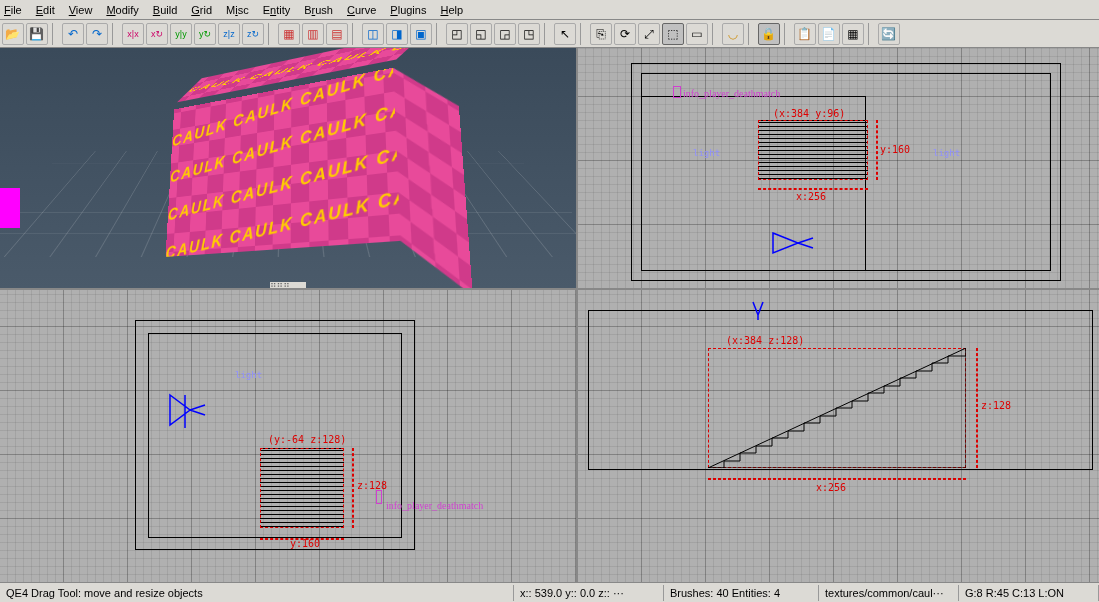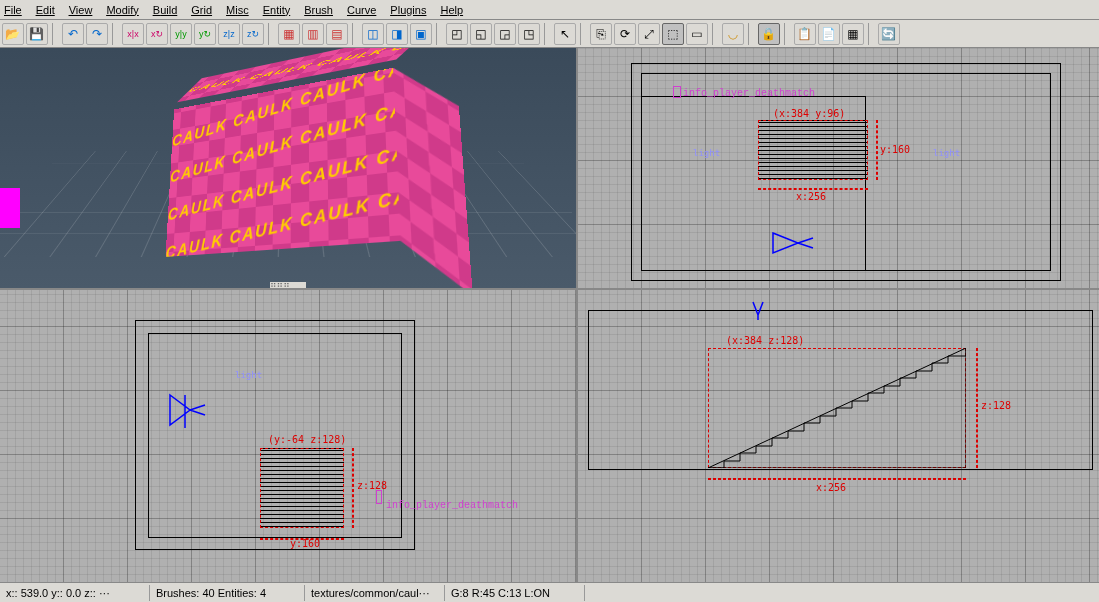--- a/index.html
+++ b/index.html
@@ -1,32 +1,32 @@
 <!DOCTYPE html>
 <html><head>
 <meta charset="utf-8">
 <style>
 * { box-sizing: border-box; margin: 0; padding: 0; }
 body { font-family: sans-serif; font-size: 11px; background: #dcdad5; width: 1099px; height: 602px; overflow: hidden; }
 .menubar { display: flex; height: 20px; background: #dcdad5; border-bottom: 1px solid #888; padding: 2px 4px; gap: 14px; align-items: center; }
-.menubar span { cursor: default; text-decoration: underline; }
+.menubar span { cursor: default; }
 .menubar span u { text-decoration: underline; }
 .toolbar { display: flex; height: 28px; background: #dcdad5; border-bottom: 1px solid #888; padding: 2px; gap: 2px; align-items: center; }
 .tbtn { width: 22px; height: 22px; border: 1px solid #aaa; border-radius: 2px; display: flex; align-items: center; justify-content: center; background: #dcdad5; font-size: 12px; cursor: pointer; }
 .tbtn.active { background: #c0c0c0; border-color: #666; }
 .sep { width: 6px; height: 22px; border-left: 1px solid #999; margin: 0 2px; }
 .viewports { display: grid; grid-template-columns: 576px 1fr; grid-template-rows: 240px 1fr; height: 534px; gap: 2px; background: #888; }
 .vp { background: #b0b0b0; position: relative; overflow: hidden; }
 .vp3d { background: linear-gradient(180deg, #3a4a5a 0%, #4a5a6a 100%); }
 .grid2d { position: absolute; inset: 0; background-image: repeating-linear-gradient(0deg, transparent, transparent 7px, rgba(0,0,0,0.08) 7px, rgba(0,0,0,0.08) 8px), repeating-linear-gradient(90deg, transparent, transparent 7px, rgba(0,0,0,0.08) 7px, rgba(0,0,0,0.08) 8px); }
 .grid2d.major { background-image: repeating-linear-gradient(0deg, transparent, transparent 63px, rgba(0,0,0,0.2) 63px, rgba(0,0,0,0.2) 64px), repeating-linear-gradient(90deg, transparent, transparent 63px, rgba(0,0,0,0.2) 63px, rgba(0,0,0,0.2) 64px); }
 .worldframe { position: absolute; border: 1px solid #000; }
 .selbox { position: absolute; border: 1px dashed #d00; }
 .dimlabel { position: absolute; color: #d00; font-family: monospace; font-size: 10px; white-space: nowrap; }
-.infolabel { position: absolute; color: #d040d0; font-family: Liberation Mono, monospace; font-size: 10px; white-space: nowrap; }
+.infolabel { position: absolute; color: #d040d0; font-family: Liberation Serif, serif; font-size: 10px; white-space: nowrap; }
 .lightlabel { position: absolute; color: #9090ff; font-family: monospace; font-size: 9px; }
 .cam { position: absolute; color: #0000ff; font-size: 18px; }
 .statusbar { display: flex; height: 20px; background: #dcdad5; border-top: 1px solid #888; align-items: center; font-size: 11px; }
 .statusbar > div { padding: 2px 6px; border-right: 1px solid #999; white-space: nowrap; overflow: hidden; }
 .caulkbox { position: absolute; width: 320px; height: 200px; left: 140px; top: 30px; transform: perspective(600px) rotateX(15deg) rotateY(-25deg); }
 .caulkface { position: absolute; background: repeating-conic-gradient(#e84a9a 0% 25%, #d03a8a 0% 50%) 50% / 40px 40px; display: flex; flex-direction: column; justify-content: space-around; overflow: hidden; }
 .caulktext { color: #ffcc00; font-weight: bold; font-size: 18px; font-style: italic; white-space: nowrap; letter-spacing: 2px; }
 .gridfloor { position: absolute; inset: 0; background-image: repeating-linear-gradient(0deg, transparent, transparent 39px, rgba(255,255,255,0.15) 39px, rgba(255,255,255,0.15) 40px), repeating-linear-gradient(90deg, transparent, transparent 39px, rgba(255,255,255,0.15) 39px, rgba(255,255,255,0.15) 40px); transform: perspective(500px) rotateX(60deg); transform-origin: center 70%; }
 .magentabox { position: absolute; width: 20px; height: 40px; left: 0; top: 140px; background: #ff00ff; }
 .hatched { background-image: repeating-linear-gradient(0deg, #000, #000 1px, transparent 1px, transparent 4px); }
@@ -172,17 +172,18 @@
     </svg>
     <div class="selbox" style="left:398px;top:58px;width:0;height:120px"></div>
     <div class="dimlabel" style="left:403px;top:110px">z:128</div>
     <div class="selbox" style="left:130px;top:188px;width:258px;height:0"></div>
     <div class="dimlabel" style="left:238px;top:192px">x:256</div>
   </div>
 
 </div>
 
 <div class="statusbar">
+  <div style="flex:1">QE4 Drag Tool: move and resize objects</div>
   <div style="width:150px">x::  539.0  y::      0.0  z:: ···</div>
   <div style="width:155px">Brushes: 40 Entities: 4</div>
   <div style="width:140px">textures/common/caul···</div>
   <div style="width:140px">G:8  R:45  C:13  L:ON</div>
 </div>
 
 </body></html>

